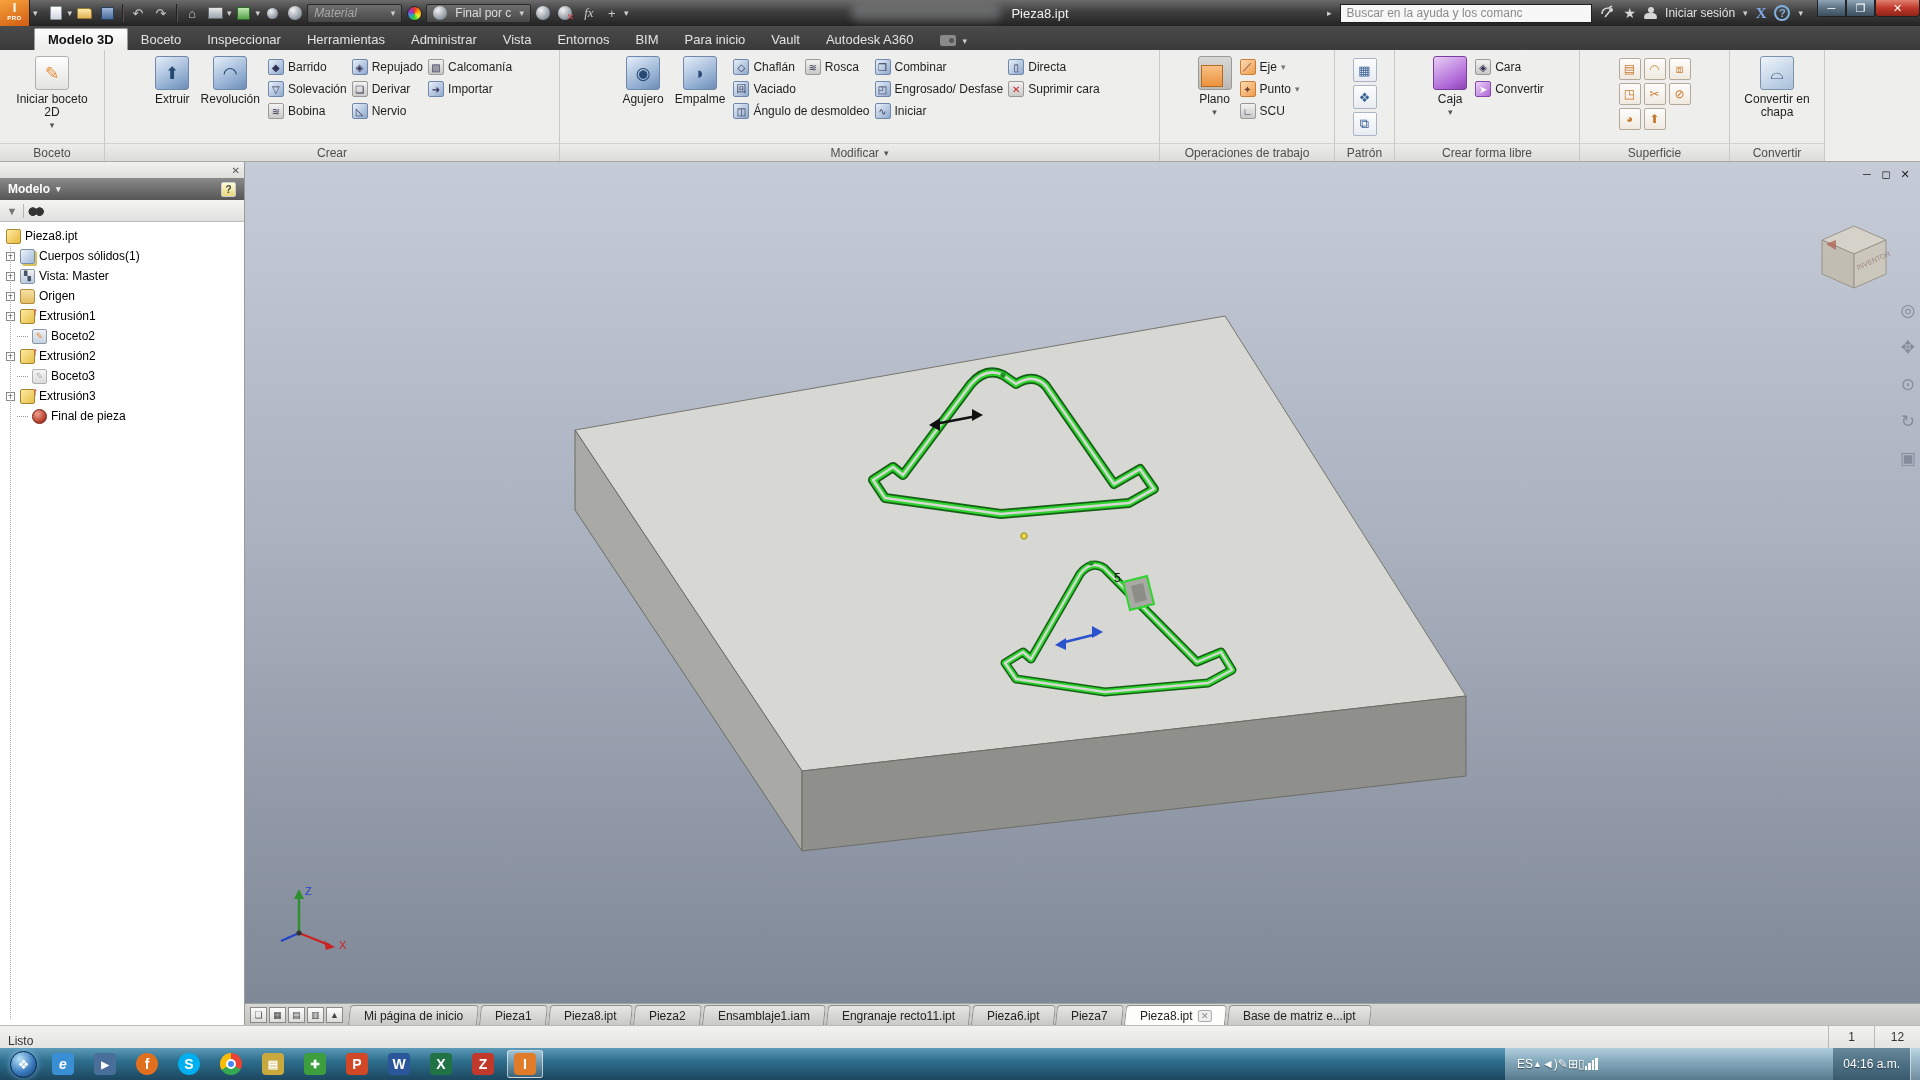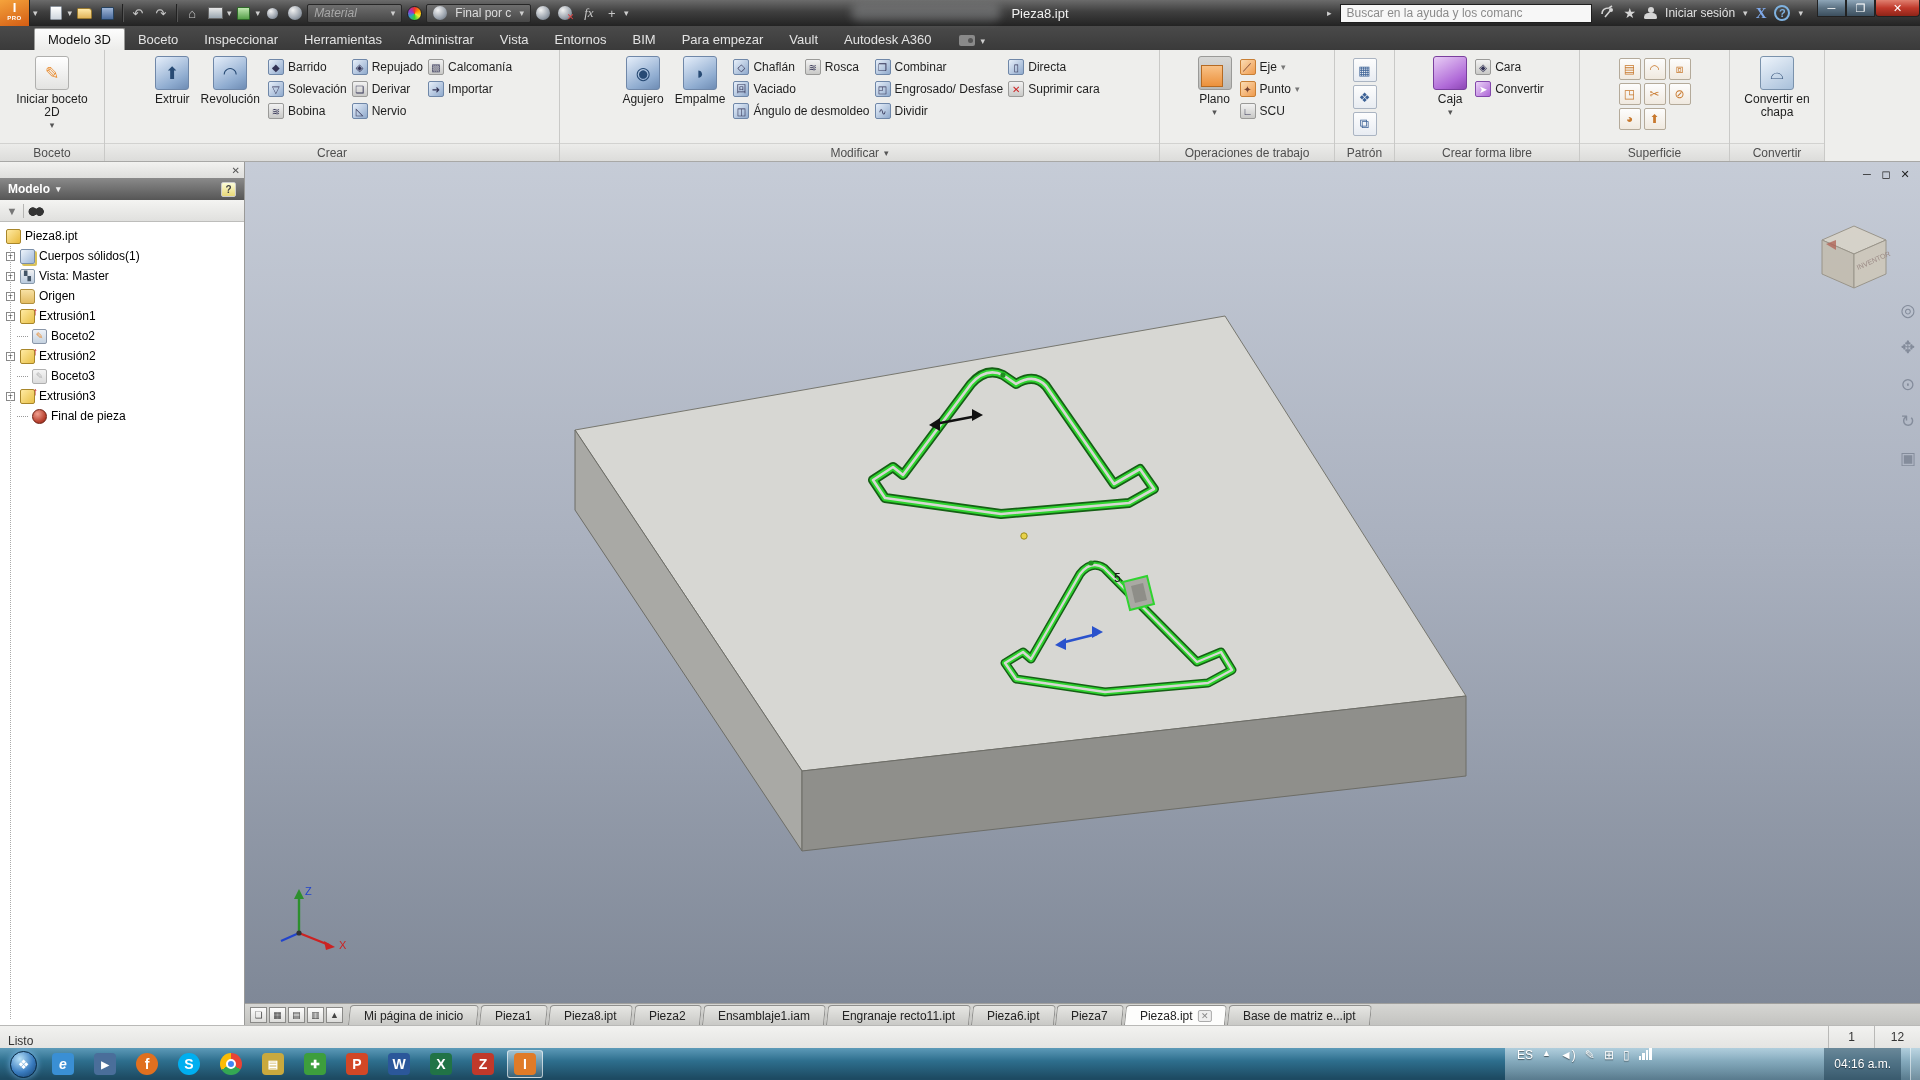--- a/index.html
+++ b/index.html
@@ -37,21 +37,21 @@
   .person::before{content:"";position:absolute;left:3.5px;top:0;width:6px;height:6px;border-radius:50%;background:#d5d5d5}
   .person::after{content:"";position:absolute;left:0;top:6.5px;width:13px;height:6px;border-radius:6px 6px 2px 2px;background:#d5d5d5}
   .xchg{color:#7fa8e8;font-weight:bold;font-size:15px;font-family:"Liberation Serif",serif}
   .helpq{width:16px;height:16px;border-radius:50%;border:2px solid #7fb2e0;color:#7fb2e0;display:flex;align-items:center;justify-content:center;font-size:11px;font-weight:bold}
   .wincontrols{display:flex;margin-left:10px;height:26px;align-items:flex-start}
   .wc{width:29px;height:17px;display:flex;align-items:center;justify-content:center;color:#fff;font-size:11px;background:linear-gradient(#8ea6b8,#5c7283 50%,#3c4f5e);border:1px solid #222;border-top:none}
   .wc.close{width:45px;background:linear-gradient(#e08070,#c0392b 50%,#8e2418);border-radius:0 0 4px 4px}
   
   #menubar{height:24px;background:linear-gradient(#4a4a4a,#3a3a3a);display:flex;align-items:flex-end;color:#e3e3e3;padding-left:34px;position:relative;z-index:40}
   .rtab{padding:3px 13px;font-size:13px;cursor:default}
-  .rtab.active{background:linear-gradient(#fdfdfd,#ececea);color:#111;border:1px solid #9a9a98;border-bottom:none;border-radius:2px 2px 0 0;font-weight:normal}
+  .rtab.active{background:linear-gradient(#fdfdfd,#ececea);color:#111;border:1px solid #9a9a98;border-bottom:none;border-radius:2px 2px 0 0;font-weight:bold}
   .mb-extra{display:flex;align-items:center;gap:6px;margin-left:14px;color:#bbb}
   .cam{width:16px;height:11px;background:#8a8a8a;border-radius:2px;position:relative}
   .cam::after{content:"";position:absolute;right:2px;top:2.5px;width:5px;height:5px;border-radius:50%;background:#555}
   
   #ribbon{height:112px;background:var(--ribbon-bg);display:flex;border-bottom:1px solid #a8a8a6;position:relative;z-index:30}
   .panel{display:flex;flex-direction:column;border-right:1px solid #c9c9c7;flex:none}
   .panel-body{flex:1;display:flex;align-items:flex-start;padding:5px 5px 0 5px;gap:5px;justify-content:center}
   .panel-label{height:18px;font-size:12px;color:#4e4e4e;background:linear-gradient(#ececea,#dcdcda);border-top:1px solid #d2d2d0;display:flex;align-items:center;justify-content:center;gap:5px}
   .bigbtn{display:flex;flex-direction:column;align-items:center;text-align:center;font-size:12px;color:#1e1e1e;line-height:13px;gap:3px;padding:1px 3px;border-radius:3px}
   .bicon{width:34px;height:34px;border-radius:3px;display:flex;align-items:center;justify-content:center;font-size:17px;color:#2c4a6e}
@@ -120,21 +120,21 @@
   #statusbar .msg{padding-left:8px}
   .stcells{margin-left:auto;display:flex;height:100%}
   .stcell{width:46px;border-left:1px solid #b9b9b7;display:flex;align-items:center;justify-content:center}
   
   #taskbar{height:32px;background:linear-gradient(#5d9ab8,#2e6f8e 40%,#1d4a62 95%);display:flex;align-items:center;position:relative}
   #startorb{width:27px;height:27px;border-radius:50%;margin:0 8px 0 10px;background:radial-gradient(circle at 35% 28%,#b8e2f8,#3a7cc0 55%,#123c66);border:1px solid #0c2c48;display:flex;align-items:center;justify-content:center;color:#fff;font-size:13px;box-shadow:0 0 6px rgba(140,200,255,.7)}
   .tapps{display:flex;align-items:center;gap:6px}
   .tapp{width:36px;height:28px;display:flex;align-items:center;justify-content:center;border-radius:3px}
   .tapp .g{width:22px;height:22px;border-radius:4px;display:flex;align-items:center;justify-content:center;color:#fff;font-weight:bold;font-size:14px}
   .tapp.activeapp{background:linear-gradient(rgba(255,255,255,.45),rgba(255,255,255,.12));border:1px solid rgba(255,255,255,.6)}
-  #tray{position:absolute;right:0;top:0;bottom:0;left:1505px;background:linear-gradient(rgba(245,248,250,.55),rgba(200,215,225,.35));display:flex;align-items:flex-start;gap:9px;padding-left:12px;color:#fff;text-shadow:0 1px 1px rgba(0,0,0,.5)}
+  #tray{position:absolute;right:0;top:0;bottom:0;left:1505px;background:linear-gradient(rgba(245,248,250,.55),rgba(200,215,225,.35));display:flex;align-items:center;padding-left:12px;color:#fff;text-shadow:0 1px 1px rgba(0,0,0,.5)}
   #clockblock{margin-left:auto;height:100%;display:flex;align-items:center;padding:16px 10px;background:rgba(20,50,70,.45);font-size:12px}
   #showdesk{width:10px;height:100%;border-left:1px solid rgba(255,255,255,.5);background:rgba(255,255,255,.15)}
   .sigbars{display:flex;align-items:flex-end;gap:1px;height:12px}
   .sigbars i{width:2.5px;background:#fff;display:block}
 </style>
 </head>
 <body>
 
 <div id="titlebar">
   <div class="applogo">
@@ -229,21 +229,21 @@
 
 <div id="menubar">
   <div class="rtab active">Modelo 3D</div>
   <div class="rtab">Boceto</div>
   <div class="rtab">Inspeccionar</div>
   <div class="rtab">Herramientas</div>
   <div class="rtab">Administrar</div>
   <div class="rtab">Vista</div>
   <div class="rtab">Entornos</div>
   <div class="rtab">BIM</div>
-  <div class="rtab">Para empezar</div>
+  <div class="rtab">Para inicio</div>
   <div class="rtab">Vault</div>
   <div class="rtab">Autodesk A360</div>
   <div class="mb-extra" style="margin-bottom:4px">
     <span class="cam"></span>
     <span class="caret">▾</span>
   </div>
 </div>
 
 <div id="ribbon">
   <div class="panel" style="width:105px">
@@ -347,21 +347,21 @@
         <div class="sbtn">
             <span class="ic16">❒</span>
             <span>Combinar</span>
           </div>
         <div class="sbtn">
             <span class="ic16">◰</span>
             <span>Engrosado/ Desfase</span>
           </div>
         <div class="sbtn">
             <span class="ic16">∿</span>
-            <span>Dividir</span>
+            <span>Iniciar</span>
           </div>
       </div>
       <div class="smallcol">
         <div class="sbtn">
             <span class="ic16">▯</span>
             <span>Directa</span>
           </div>
         <div class="sbtn">
             <span class="ic16 ic-gray" style="color:#c22">✕</span>
             <span>Suprimir cara</span>

